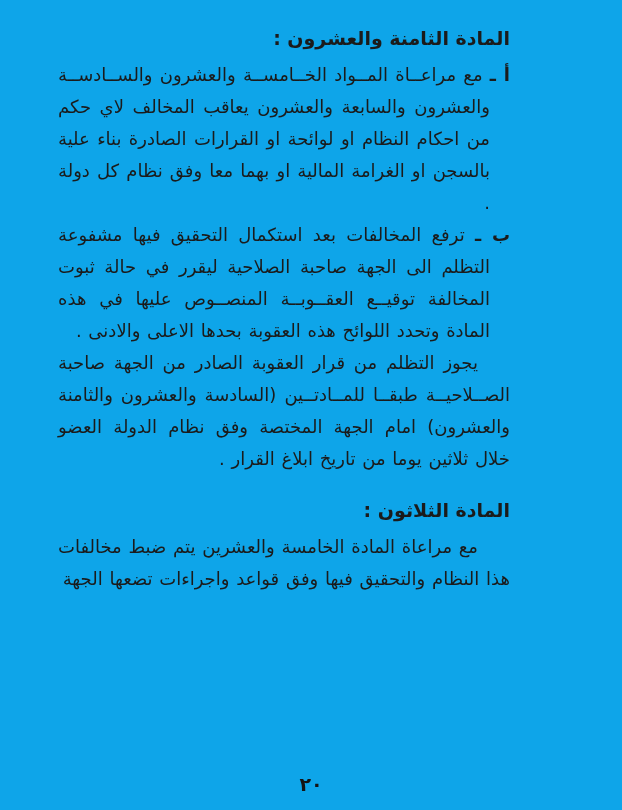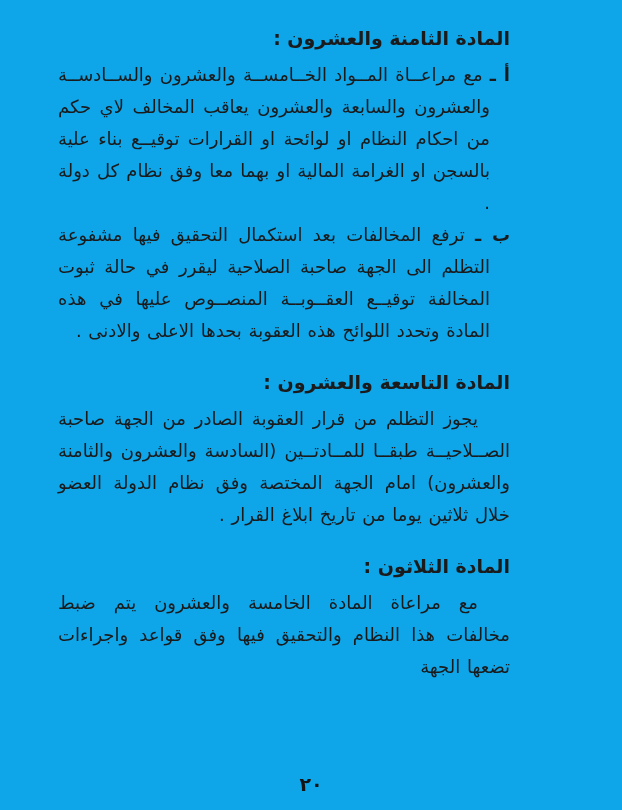--- a/index.html
+++ b/index.html
@@ -69,30 +69,29 @@
   }
 </style>
 </head>
 <body>
 
 <div class="page">
   <div class="content">
 
     <section>
       <h2 class="heading">المادة الثامنة والعشرون :</h2>
-      <p class="body-par hang"><span class="marker">أ ـ</span> <span>مع مراعــاة المــواد الخــامســة والعشرون والســادســة والعشرون والسابعة والعشرون يعاقب المخالف لاي حكم من احكام النظام او لوائحة او القرارات توقيــع بناء علية بالسجن او الغرامة المالية او بهما معا وفق نظام كل دولة .</span></p>
+      <p class="body-par hang"><span class="marker">أ ـ</span> <span>مع مراعــاة المــواد الخــامســة والعشرون والســادســة والعشرون والسابعة والعشرون يعاقب المخالف لاي حكم من احكام النظام او لوائحة او القرارات الصادرة بناء علية بالسجن او الغرامة المالية او بهما معا وفق نظام كل دولة .</span></p>
       <p class="body-par hang"><span class="marker">ب ـ</span> <span>ترفع المخالفات بعد استكمال التحقيق فيها مشفوعة التظلم الى الجهة صاحبة الصلاحية ليقرر في حالة ثبوت المخالفة توقيــع العقــوبــة المنصــوص عليها في هذه المادة وتحدد اللوائح هذه العقوبة بحدها الاعلى والادنى .</span></p>
     </section>
 
     <section>
-      <h2 class="heading">المادة التاسعة والعشرون :</h2>
       <p class="body-par first-indent">يجوز التظلم من قرار العقوبة الصادر من الجهة صاحبة الصــلاحيــة طبقــا للمــادتــين (السادسة والعشرون والثامنة والعشرون) امام الجهة المختصة وفق نظام الدولة العضو خلال ثلاثين يوما من تاريخ ابلاغ القرار .</p>
     </section>
 
     <section>
       <h2 class="heading">المادة الثلاثون :</h2>
-      <p class="body-par first-indent">مع مراعاة المادة الخامسة والعشرون يتم ضبط مخالفات هذا النظام والتحقيق فيها وفق قواعد واجراءات تضعها الجهة</p>
+      <p class="body-par first-indent">مع مراعاة المادة الخامسة والعشرين يتم ضبط مخالفات هذا النظام والتحقيق فيها وفق قواعد واجراءات تضعها الجهة</p>
     </section>
 
   </div>
 
   <div class="page-number">٢٠</div>
 </div>
 
 </body></html>

